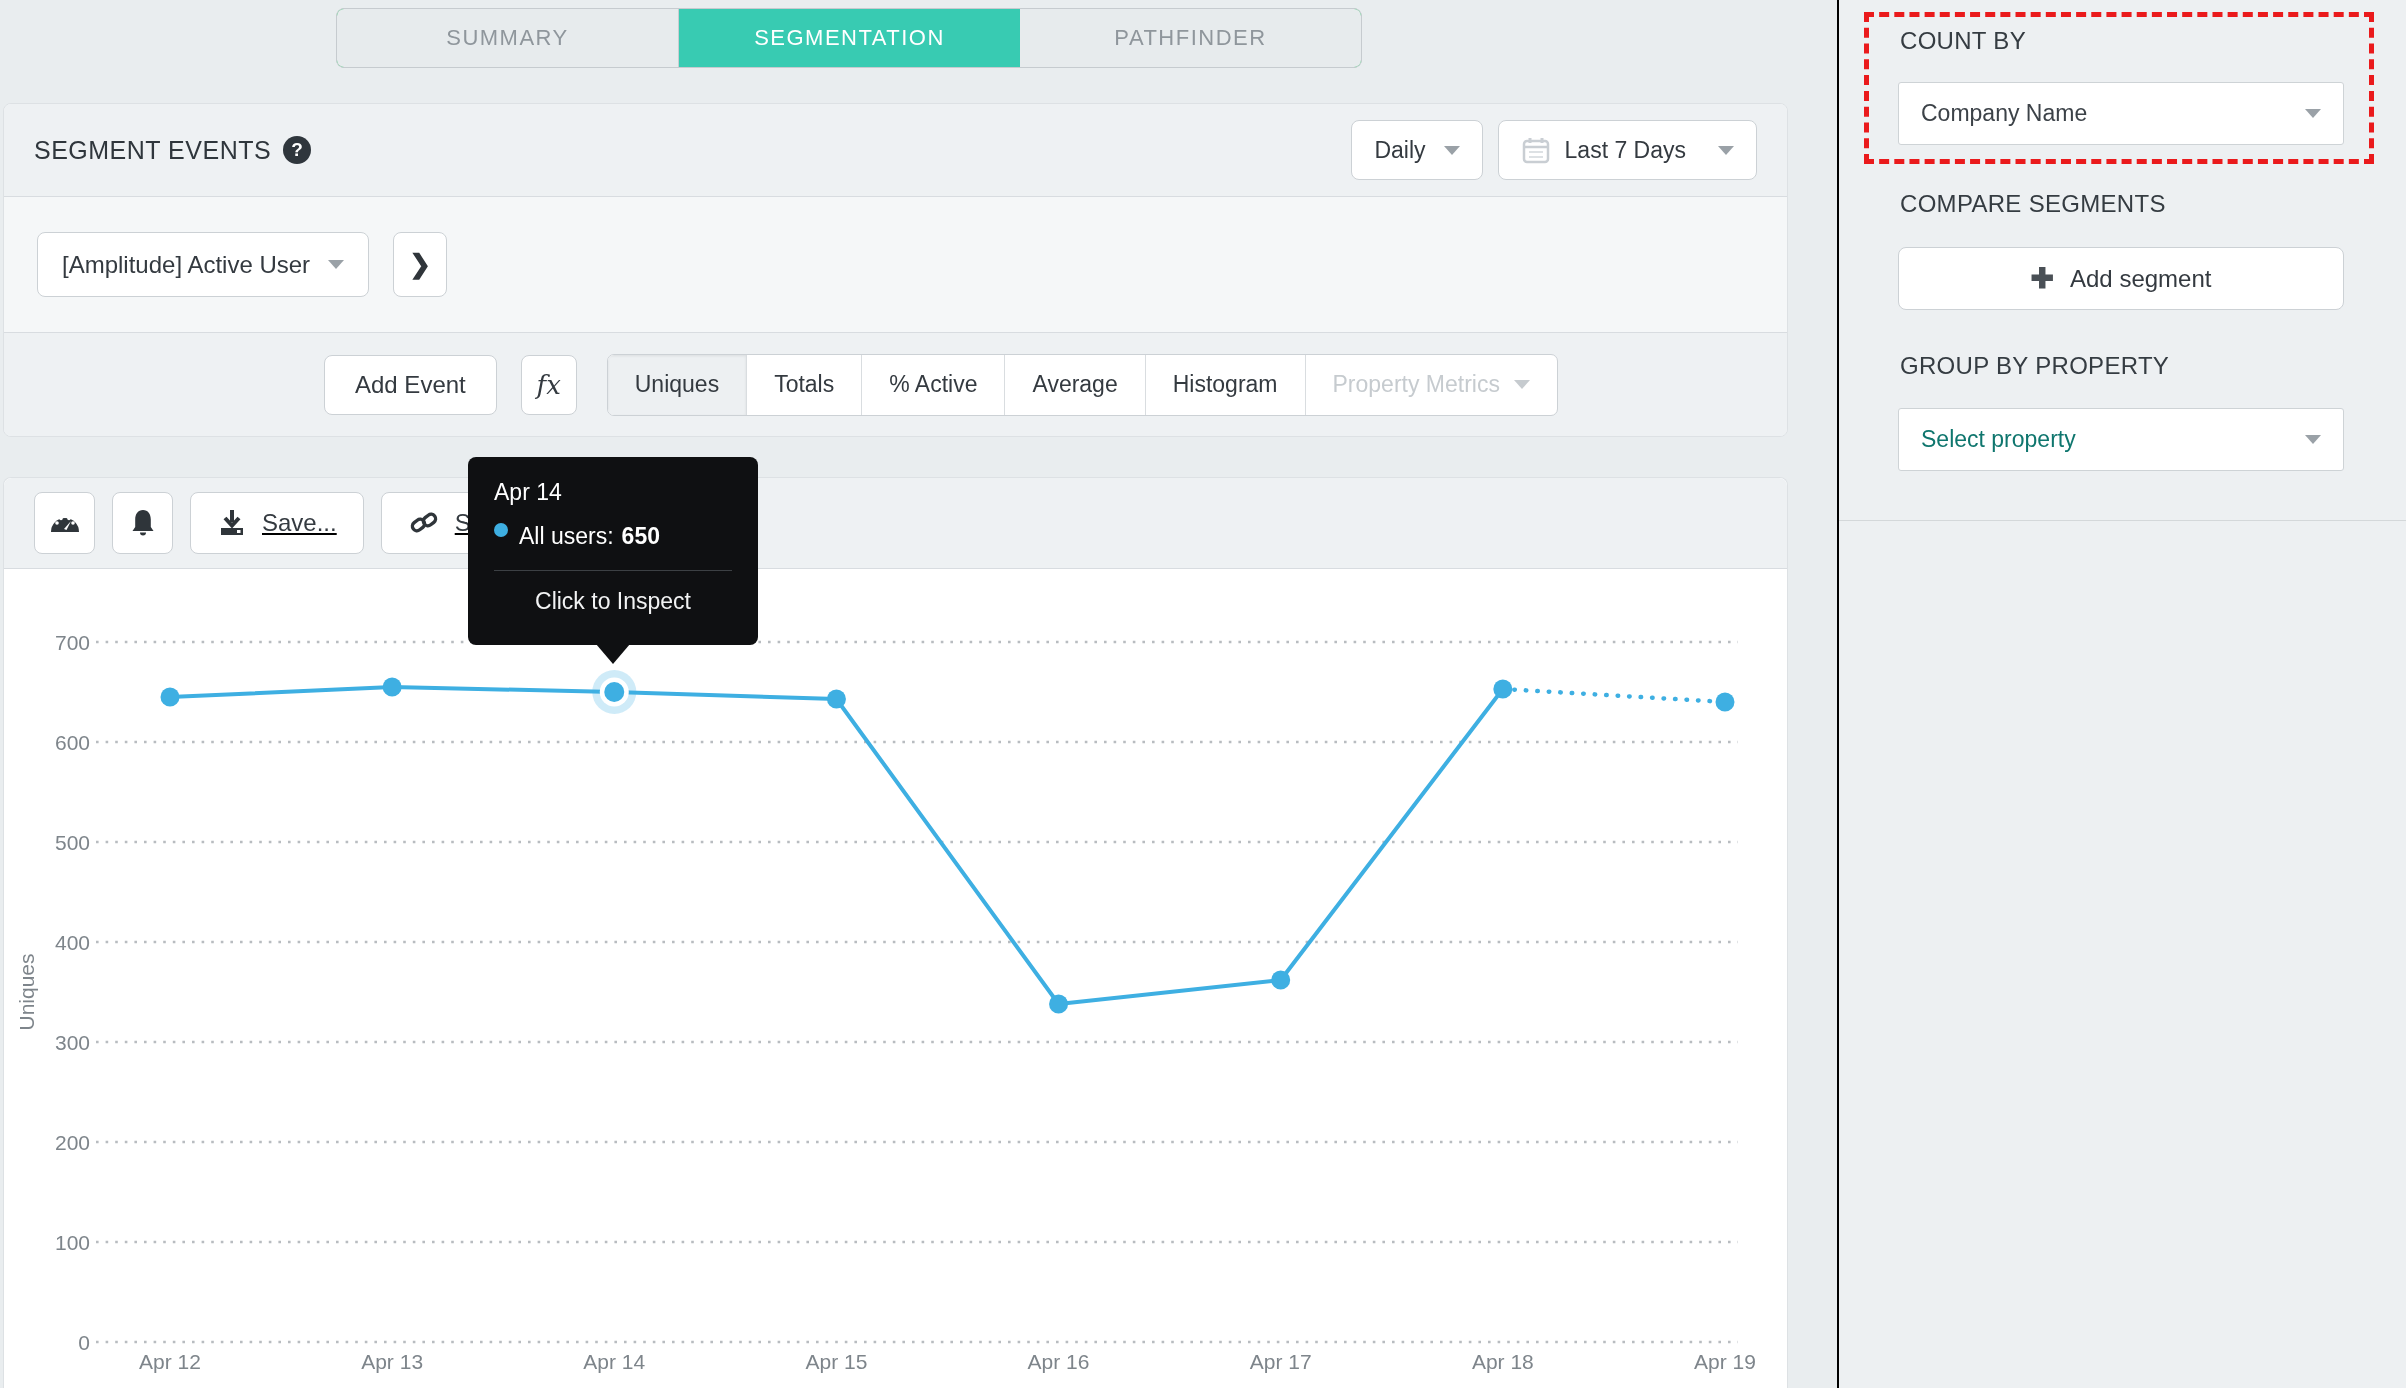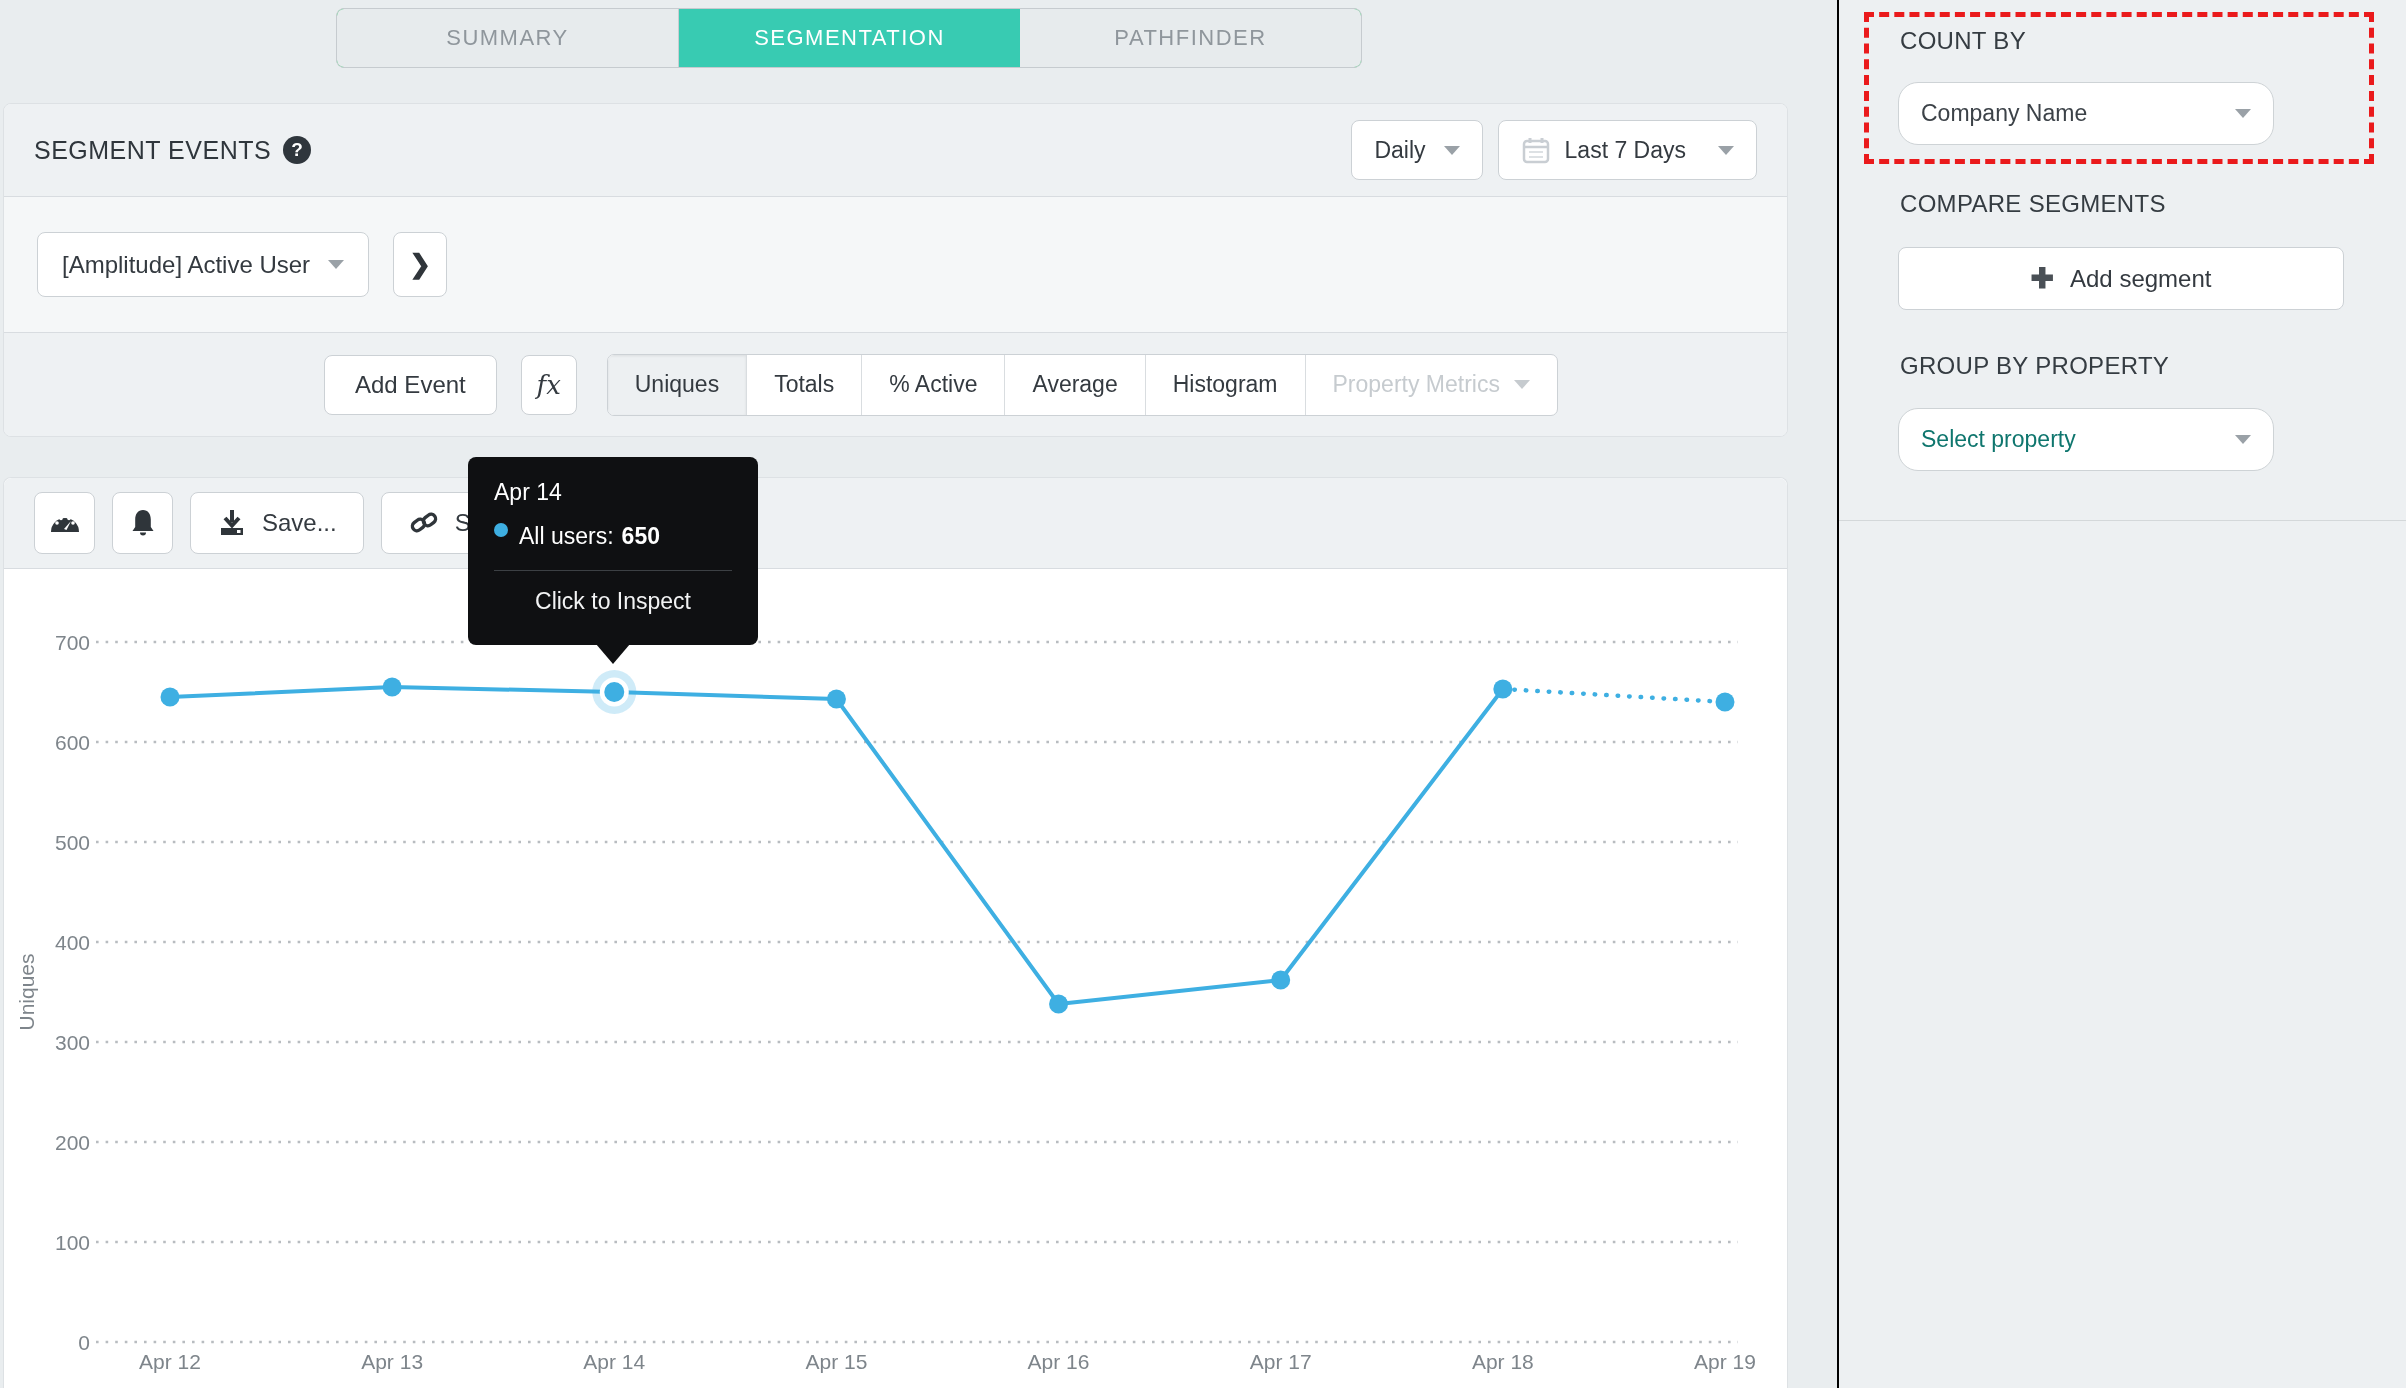--- a/index.html
+++ b/index.html
@@ -76,21 +76,21 @@
   .segctl .seg.disabled{color:#c6cbcf;}
   .segctl .seg.disabled .caret{border-top-color:#c6cbcf;margin-left:14px;}
   
   .chartcard{
     position:absolute;left:3px;top:477px;width:1785px;height:911px;
     background:#ffffff;border-radius:8px 8px 0 0;border:1px solid #dde1e4;border-bottom:none;
     box-sizing:border-box;
   }
   .chart-toolbar{
     height:91px;background:#eef1f3;border-bottom:1px solid #d8dce0;border-radius:8px 8px 0 0;
-    display:flex;align-items:center;padding-left:30px;gap:17px;box-sizing:border-box;
+    display:flex;align-items:center;padding-left:30px;gap:17px;box-sizing:border-box;text-decoration:underline;
   }
   .iconbtn{width:61px;height:62px;}
   .save-btn,.share-btn{height:62px;padding:0 26px;gap:15px;font-size:24px;}
   .chart-area{position:relative;}
   
   .tooltip{
     position:absolute;left:468px;top:457px;width:290px;height:188px;z-index:30;
     background:#0f1012;border-radius:8px;color:#fff;box-sizing:border-box;
     padding:22px 26px 18px 26px;display:flex;flex-direction:column;
   }
@@ -111,22 +111,22 @@
     background:#edf0f2;border-left:2px solid #000000;box-sizing:border-box;
   }
   .countby-highlight{
     position:absolute;left:25px;top:12px;width:510px;height:152px;
     border:5px dashed #ea1a1c;box-sizing:border-box;pointer-events:none;
   }
   .sb-label{
     position:absolute;left:61px;font-size:24px;color:#353c42;letter-spacing:0.3px;
   }
   .sb-select{
-    position:absolute;left:59px;width:376px;height:63px;
-    background:#fff;border:1px solid #ced3d6;border-radius:20px;
+    position:absolute;left:59px;width:446px;height:63px;
+    background:#fff;border:1px solid #ced3d6;border-radius:3px;
     display:flex;align-items:center;padding:0 22px;box-sizing:border-box;
     font-size:23px;color:#3c4248;cursor:pointer;
   }
   .sb-select .caret{margin-left:auto;}
   .sb-select.placeholder{color:#0f766e;}
   .addseg-btn{
     position:absolute;left:59px;top:247px;width:446px;height:63px;gap:16px;font-size:24px;
   }
   .plus-glyph{font-size:28px;font-weight:bold;color:#4a5056;line-height:1;}
   .sb-divider{position:absolute;left:0;top:520px;width:569px;border-top:1px solid #d4d8da;}

